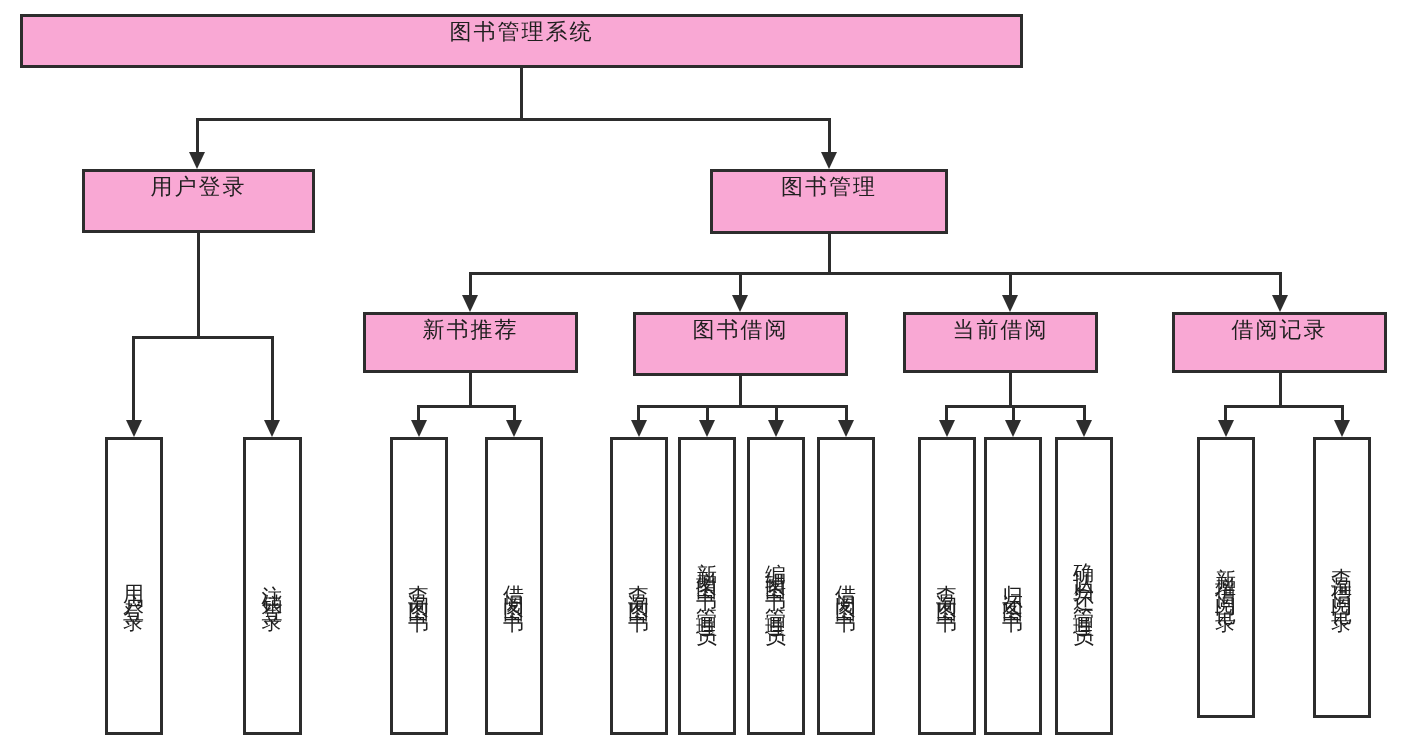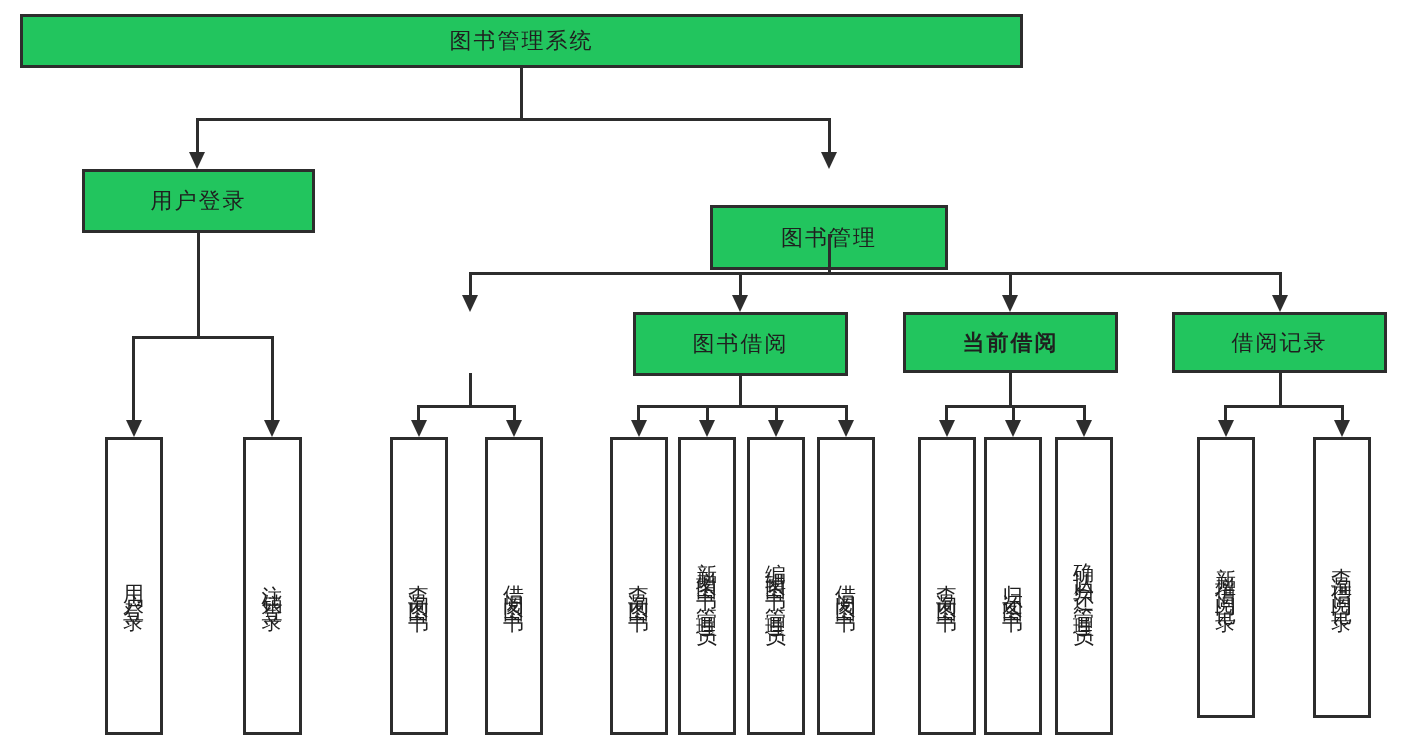--- a/index.html
+++ b/index.html
@@ -15,23 +15,22 @@
     height: 747px;
     background: var(--background);
     font-family: "Liberation Sans", "DejaVu Sans", sans-serif;
     color: var(--text);
     overflow: hidden;
   }
   .node {
     position: absolute;
     box-sizing: border-box;
     border: 3px solid var(--line);
-    background: #22c55e;
+    background: #f9a8d4;
     display: flex;
-    align-items: center;
     justify-content: center;
     font-size: 22px;
     letter-spacing: 2px;
     color: var(--text);
     white-space: nowrap;
   }
   .leaf {
     position: absolute;
     box-sizing: border-box;
     border: 3px solid var(--line);
@@ -82,21 +81,21 @@
   <div class="vline" style="left:520px; top:68px; height:50px;"></div>
   <div class="hline" style="left:197px; top:118px; width:634px;"></div>
   <div class="vline" style="left:196px; top:118px; height:37px;"></div>
   <div class="arrow" style="left:189px; top:152px;"></div>
   <div class="vline" style="left:828px; top:118px; height:37px;"></div>
   <div class="arrow" style="left:821px; top:152px;"></div>
 
   <div class="node" style="left:82px; top:169px; width:233px; height:64px;">
     <span>用户登录</span>
   </div>
-  <div class="node" style="left:710px; top:169px; width:238px; height:65px;margin-top:36px;">
+  <div class="node" style="left:710px; top:169px; width:238px; height:65px;">
     <span>图书管理</span>
   </div>
 
   <div class="vline" style="left:197px; top:233px; height:106px;"></div>
   <div class="hline" style="left:133px; top:336px; width:140px;"></div>
   <div class="vline" style="left:132px; top:336px; height:87px;"></div>
   <div class="arrow" style="left:126px; top:420px;"></div>
   <div class="vline" style="left:271px; top:336px; height:87px;"></div>
   <div class="arrow" style="left:264px; top:420px;"></div>
 
@@ -104,24 +103,27 @@
   <div class="hline" style="left:469px; top:272px; width:813px;"></div>
   <div class="vline" style="left:469px; top:272px; height:26px;"></div>
   <div class="arrow" style="left:462px; top:295px;"></div>
   <div class="vline" style="left:739px; top:272px; height:26px;"></div>
   <div class="arrow" style="left:732px; top:295px;"></div>
   <div class="vline" style="left:1009px; top:272px; height:26px;"></div>
   <div class="arrow" style="left:1002px; top:295px;"></div>
   <div class="vline" style="left:1279px; top:272px; height:26px;"></div>
   <div class="arrow" style="left:1272px; top:295px;"></div>
 
+  <div class="node" style="left:363px; top:312px; width:215px; height:61px;">
+    <span>新书推荐</span>
+  </div>
   <div class="node" style="left:633px; top:312px; width:215px; height:64px;">
     <span>图书借阅</span>
   </div>
-  <div class="node" style="left:903px; top:312px; width:215px; height:61px;font-weight:bold;">
+  <div class="node" style="left:903px; top:312px; width:195px; height:61px;">
     <span>当前借阅</span>
   </div>
   <div class="node" style="left:1172px; top:312px; width:215px; height:61px;">
     <span>借阅记录</span>
   </div>
 
   <div class="vline" style="left:469px; top:373px; height:35px;"></div>
   <div class="hline" style="left:418px; top:405px; width:97px;"></div>
   <div class="vline" style="left:417px; top:405px; height:18px;"></div>
   <div class="arrow" style="left:411px; top:420px;"></div>

